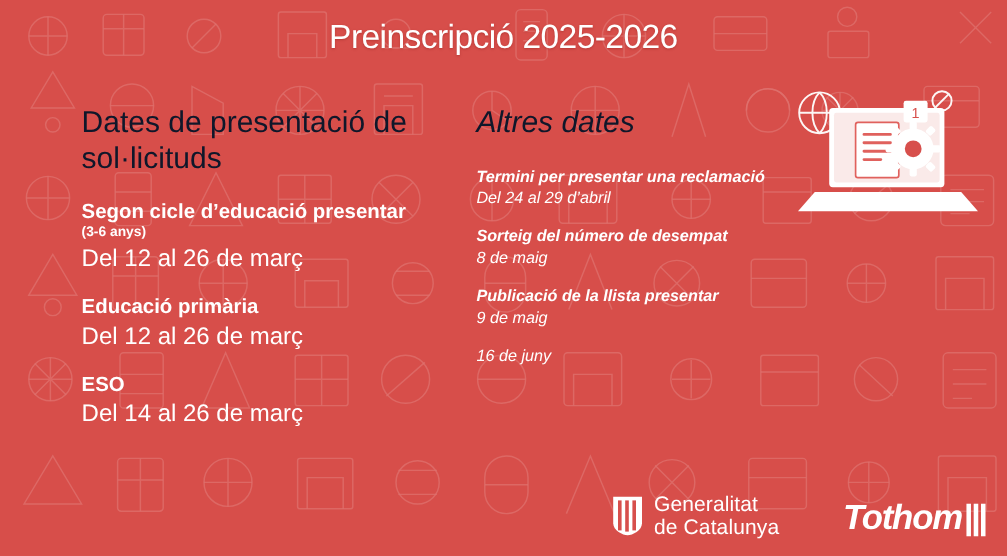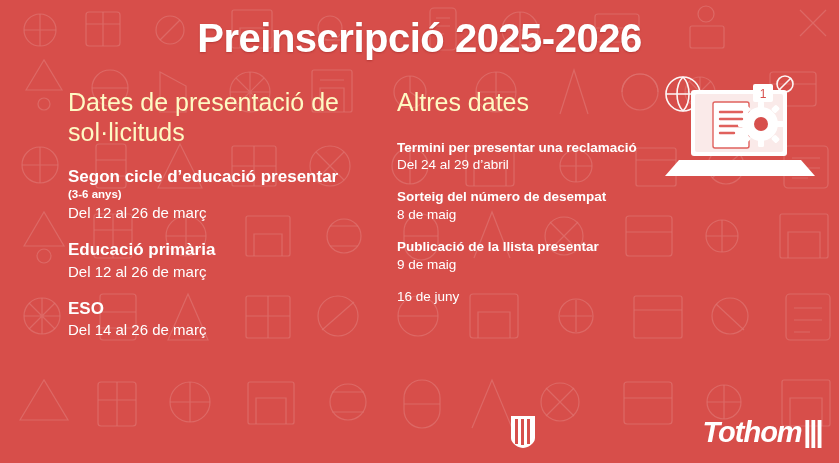--- a/index.html
+++ b/index.html
@@ -42,47 +42,48 @@
     pointer-events: none;
   }
 
   
   .title {
     position: absolute;
     top: 16px;
     left: 0;
     width: 839px;
     text-align: center;
-    font-size: 40px;
-    font-weight: bold;
+    font-size: 28px;
+    font-weight: normal;
     letter-spacing: -0.5px;
     line-height: 1.1;
     text-shadow: 0 1px 2px rgba(120,20,18,0.35);
   }
 
   
   .col-left {
     position: absolute;
     top: 88px;
     left: 68px;
     width: 320px;
   }
   .col-right {
     position: absolute;
     top: 88px;
     left: 397px;
     width: 300px;
+    font-style: italic;
   }
 
   .col-heading {
     font-size: 25px;
     font-weight: normal;
     line-height: 1.18;
     margin: 0 0 20px 0;
-    color: #fef9c3;
+    color: #0f172a;
   }
   .col-heading.right {
     margin-bottom: 22px;
   }
 
   .block {
     margin-bottom: 18px;
   }
   .block-title {
     font-size: 17px;
@@ -90,21 +91,21 @@
     line-height: 1.15;
     margin: 0;
   }
   .block-sub {
     font-size: 11.5px;
     font-weight: bold;
     line-height: 1.2;
     margin: 1px 0 0 0;
   }
   .block-date {
-    font-size: 15px;
+    font-size: 20px;
     font-weight: normal;
     line-height: 1.2;
     margin: 3px 0 0 0;
   }
 
   .entry {
     margin-bottom: 15px;
   }
   .entry-title {
     font-size: 13.5px;
@@ -401,19 +402,23 @@
 
   <div class="logo-gencat">
     <svg class="gencat-mark" viewBox="0 0 26 34" xmlns="http://www.w3.org/2000/svg">
       <path d="M1 1 h24 v22 c0 6 -8 10 -12 10 c-4 0 -12 -4 -12 -10 z" fill="#ffffff"></path>
       <g fill="#d74f4c">
         <rect x="5" y="4" width="3" height="25"></rect>
         <rect x="11" y="4" width="3" height="26"></rect>
         <rect x="17" y="4" width="3" height="25"></rect>
       </g>
     </svg>
+    <div class="gencat-text">
+      <span>Generalitat</span>
+      <span>de Catalunya</span>
+    </div>
   </div>
 
   <div class="logo-tothom">
     <span>Tothom</span><span class="bars">|||</span>
   </div>
 
 </div>
 
 </body></html>

